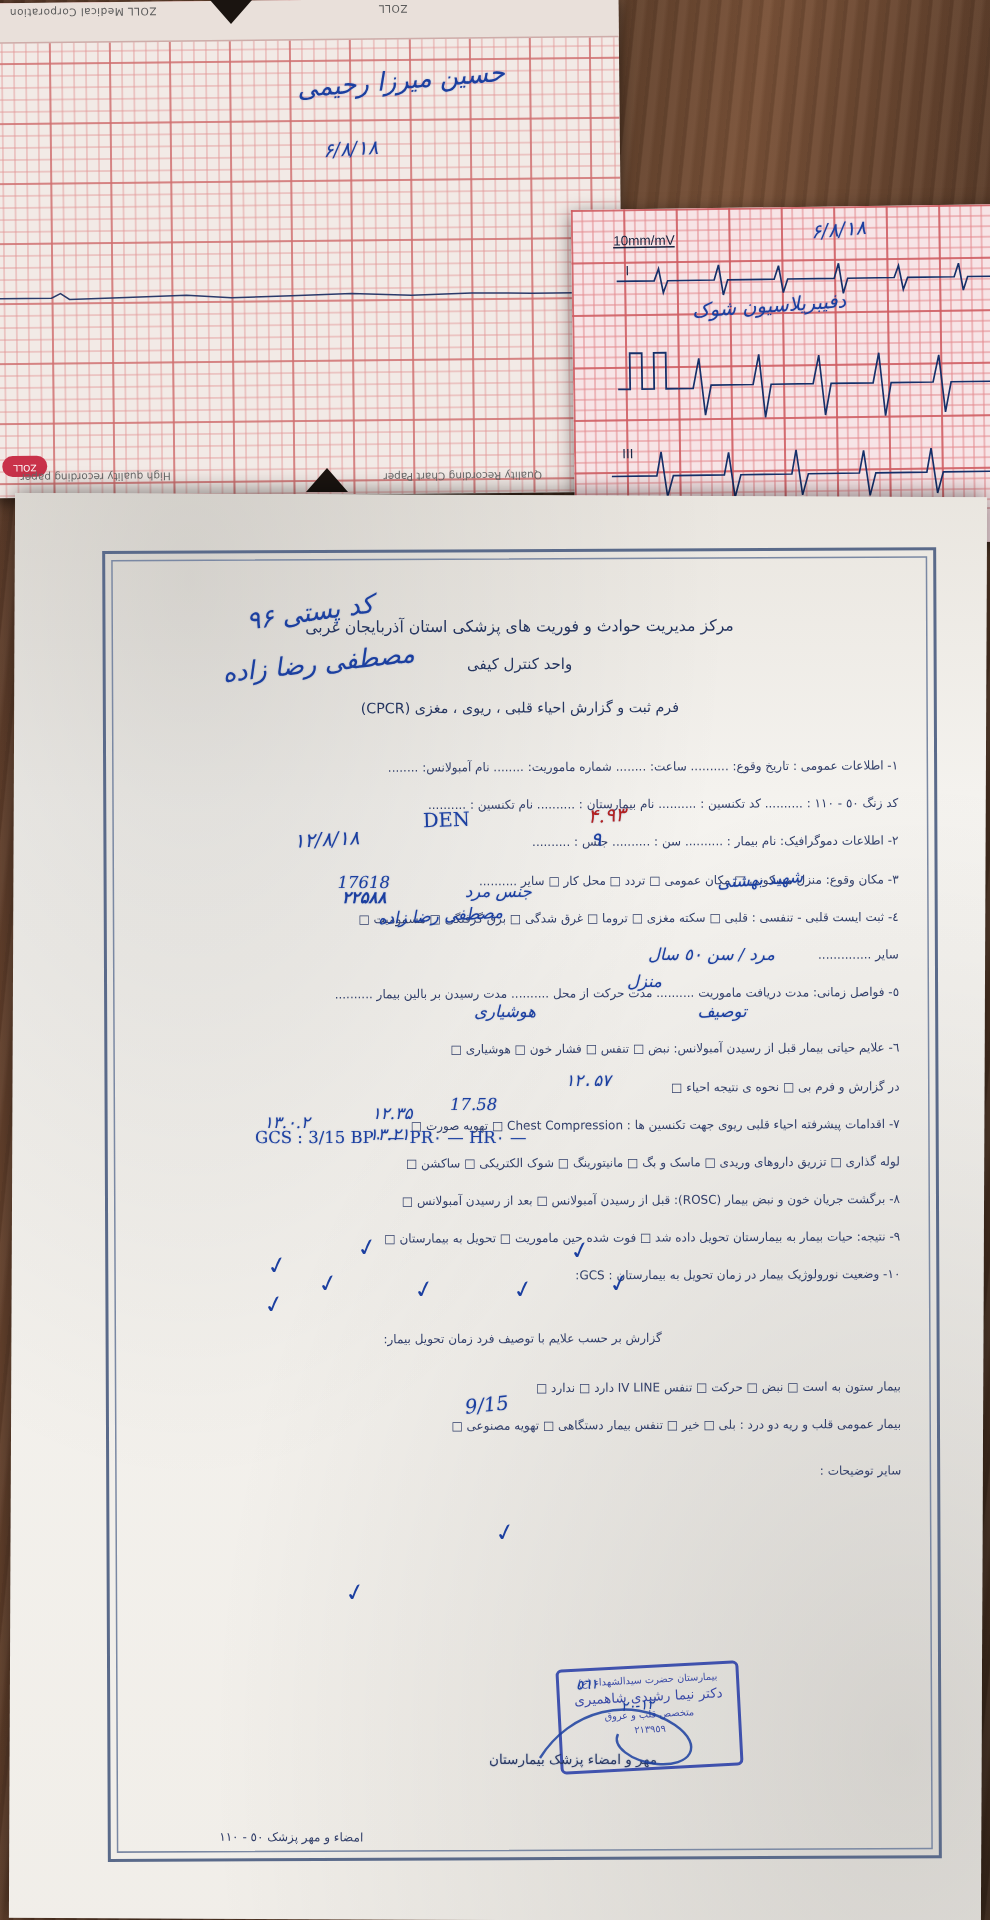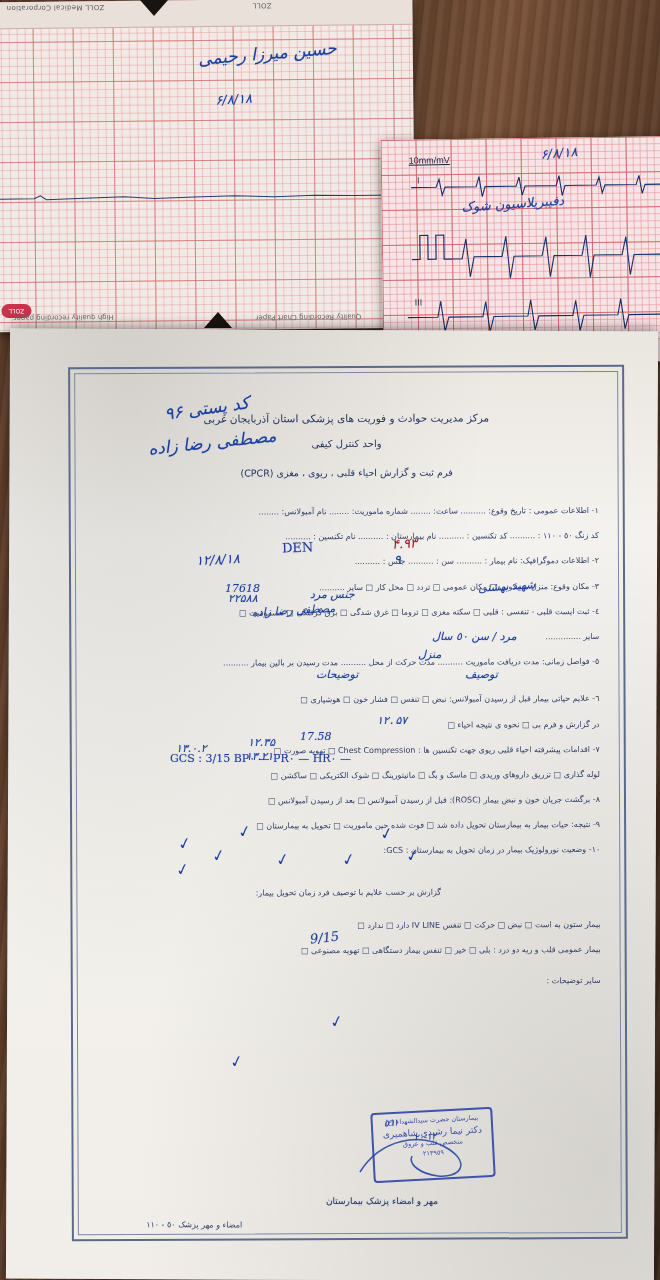--- a/index.html
+++ b/index.html
@@ -393,29 +393,29 @@
 
   <div class="hw big" style="left:164px; top:398px; transform:rotate(-8deg);">کد پستی ٩۶</div>
   <div class="hw big" style="left:148px; top:432px; transform:rotate(-6deg);">مصطفی رضا زاده</div>
 
   <div class="hw red med" style="left:392px; top:536px; transform:rotate(-3deg);">۴.۹۳</div>
   <div class="hw med" style="left:282px; top:540px; transform:rotate(-2deg); font-style:normal;">DEN</div>
   <div class="hw med" style="left:196px; top:552px; transform:rotate(-3deg);">۱۲/۸/۱۸</div>
   <div class="hw med" style="left:394px; top:552px; transform:rotate(-3deg);">۹</div>
 
   <div class="hw sm" style="left:225px; top:582px;">17618</div>
-  <div class="hw sm" style="left:228px; top:592px;">۲۲۵۸۸</div>
+  <div class="hw sm" style="left:228px; top:592px;font-weight:bold;">۲۲۵۸۸</div>
   <div class="hw sm" style="left:310px; top:588px;">جنس مرد</div>
   <div class="hw sm" style="left:478px; top:580px; transform:rotate(-4deg);">شهید بهشتی</div>
   <div class="hw sm" style="left:252px; top:604px; transform:rotate(-3deg);">مصطفی رضا زاده</div>
 
   <div class="hw sm" style="left:432px; top:630px;">مرد / سن ٥٠ سال</div>
   <div class="hw sm" style="left:418px; top:648px;text-align:right;">منزل</div>
   <div class="hw sm" style="left:465px; top:668px;">توصیف</div>
-  <div class="hw sm" style="left:316px; top:668px;">توضیحات</div>
+  <div class="hw sm" style="left:316px; top:668px;">هوشیاری</div>
 
   <div class="hw sm" style="left:377px; top:714px;font-family:Liberation Mono, monospace;">۱۲.۵۷</div>
   <div class="hw sm" style="left:300px; top:730px;">17.58</div>
   <div class="hw sm" style="left:248px; top:736px;text-align:center;">۱۲.۳۵</div>
   <div class="hw sm" style="left:176px; top:742px;">۱۳.۰.۲</div>
   <div class="hw sm" style="left:246px; top:750px;">۱۳.۲۱</div>
 
   <div class="hw sm" style="left:170px; top:752px; font-style:normal;">GCS : 3/15   BP٠ —   PR٠ —   HR٠ —</div>
 
   <div class="tick" style="left:238px; top:822px;">✓</div>
@@ -432,19 +432,19 @@
   <div class="hw med" style="left:310px; top:930px; transform:rotate(-6deg);">9/15</div>
 
   <div class="stamp">
     <div>بیمارستان حضرت سیدالشهداء (ع)</div>
     <div class="big">دکتر نیما رشیدی شاهمیری</div>
     <div>متخصص قلب و عروق</div>
     <div>٢١٣٩٥٩</div>
   </div>
   <div class="hw xs" style="left:384px; top:1118px; transform:rotate(-4deg);">٥٦١</div>
   <div class="hw xs" style="left:414px; top:1132px; transform:rotate(-4deg);">١٢-٢٠</div>
-  <div class="hw xs" style="left:326px; top:1196px; color:#2b3a63; font-style:normal;">مهر و امضاء پزشک بیمارستان</div>
+  <div class="hw xs" style="left:326px; top:1168px; color:#2b3a63; font-style:normal;">مهر و امضاء پزشک بیمارستان</div>
 
   <svg class="sig-swoosh" viewBox="0 0 150 70">
     <path d="M10,52 C30,20 70,10 100,30 C120,44 110,58 88,56 C70,54 58,44 62,36" fill="none" stroke="#1b3fa0" stroke-width="1.6" opacity="0.85"></path>
   </svg>
 
 </div>
 
 </body></html>

